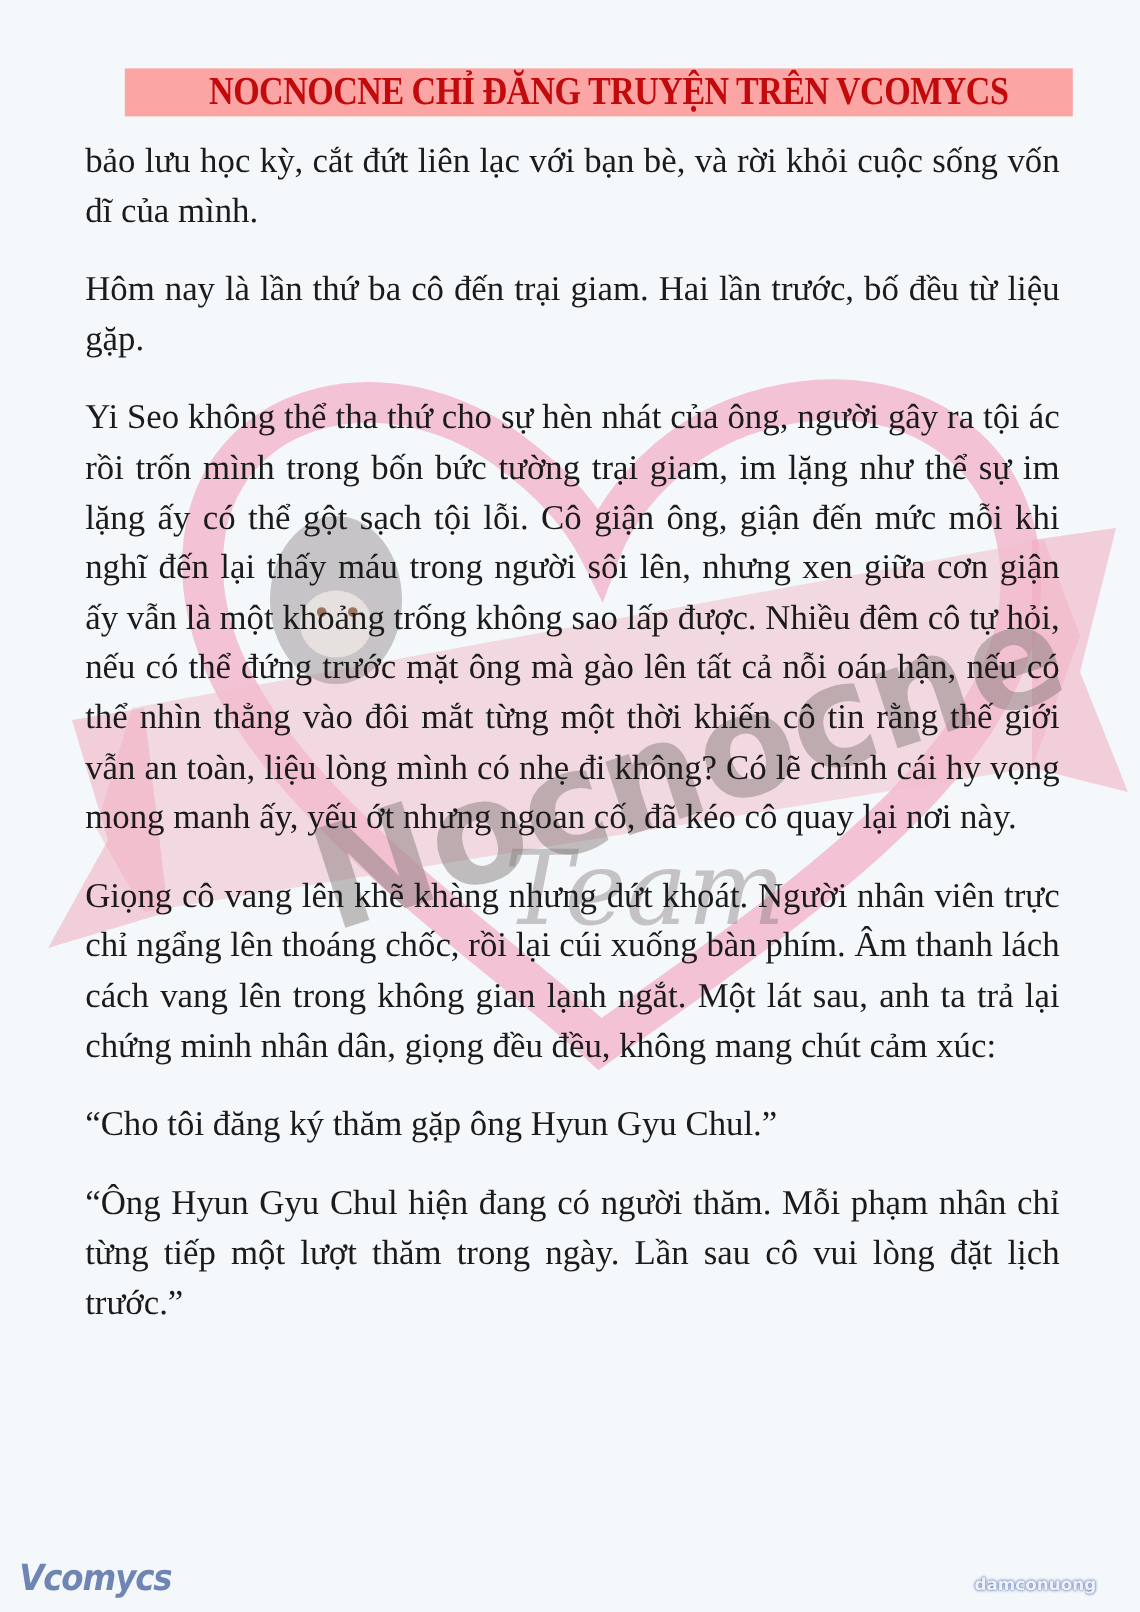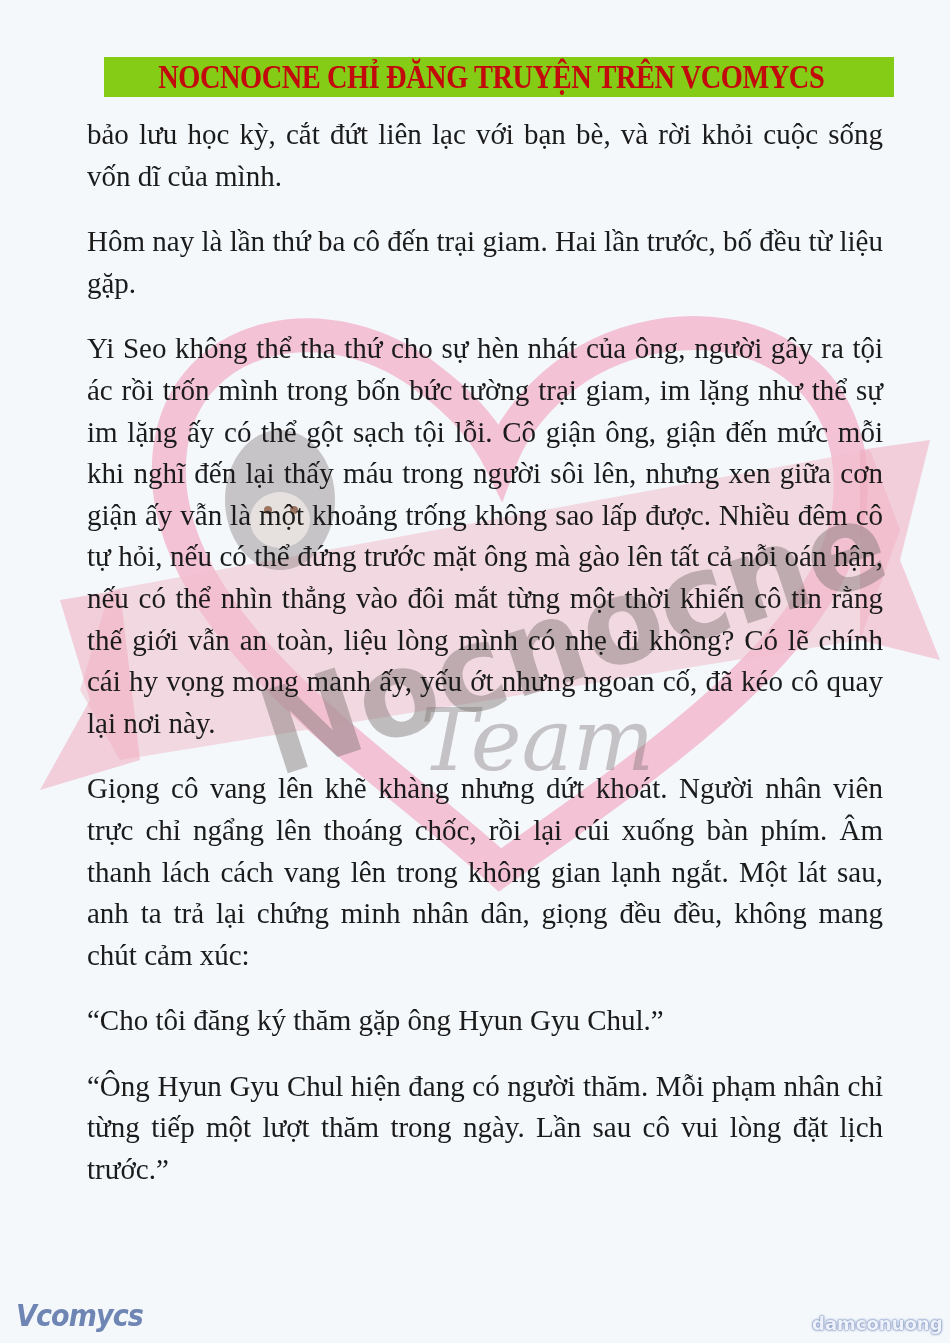--- a/index.html
+++ b/index.html
@@ -4,44 +4,44 @@
 <style>
   html, body { margin: 0; padding: 0; }
   body {
     width: 950px; height: 1343px; overflow: hidden; position: relative;
     background: #f4f8fb;
     font-family: "Liberation Serif", "DejaVu Serif", serif;
   }
   .page { position: absolute; inset: 0; }
   .banner {
     position: absolute; left: 104px; top: 57px; width: 790px; height: 40px;
-    background: #84cc16;
-    display: flex; align-items: center; justify-content: flex-start;
+    background: #fca5a5;
+    display: flex; align-items: center; justify-content: flex-end;
   }
   .banner span {
     color: #c2090b; font-weight: bold; font-size: 33px; letter-spacing: -0.5px;
     font-family: "Liberation Serif", serif; white-space: nowrap;
     transform: scaleX(0.86); transform-origin: center;
   }
   .watermark { position: absolute; left: 0; top: 0; width: 950px; height: 1343px; pointer-events: none; }
   .content {
     position: absolute; left: 71px; top: 114px; width: 812px;
     color: #1b1b1b; font-size: 29px; line-height: 41.6px;
     text-align: justify; z-index: 2;
   }
-  .content p { margin: 0 0 24px 16px; }
+  .content p { margin: 0 0 24px 0; }
   .footer-logo {
     position: absolute; left: 16px; top: 1298px;
     color: #6f86b4; font-size: 30px; font-style: italic; font-weight: bold;
     font-family: "DejaVu Sans", sans-serif; letter-spacing: -1px;
     transform: scaleX(0.9); transform-origin: left;
   }
   .footer-credit {
     position: absolute; left: 812px; top: 1313px;
-    color: #eef2fa; font-size: 18px; font-weight: bold;
+    color: #eef2fa; font-size: 14px; font-weight: bold;
     font-family: "DejaVu Sans", sans-serif;
     text-shadow: 0 0 3px #7c8fbf, 0 0 2px #7c8fbf, 0 0 1px #7c8fbf;
   }
 </style>
 </head>
 <body>
 
 <div class="page">
 
   <svg class="watermark" viewBox="0 0 950 1343">

